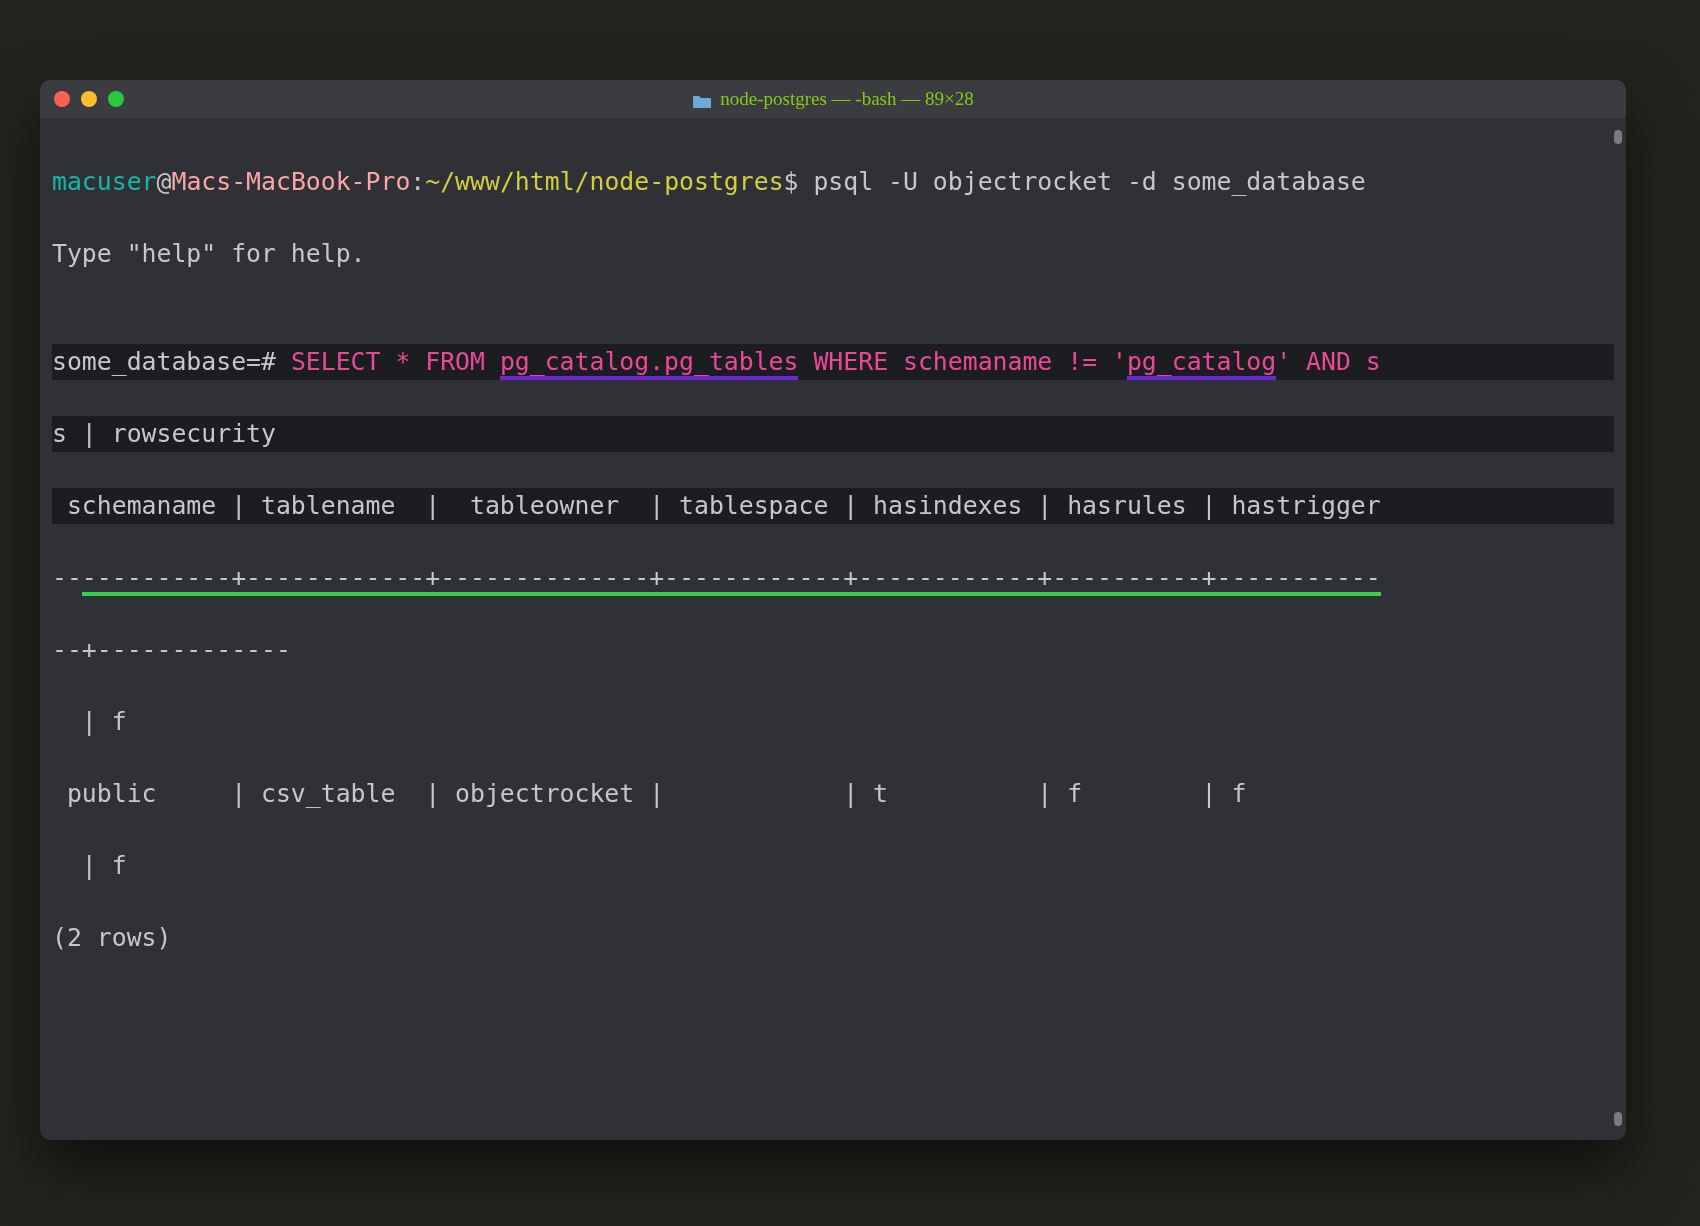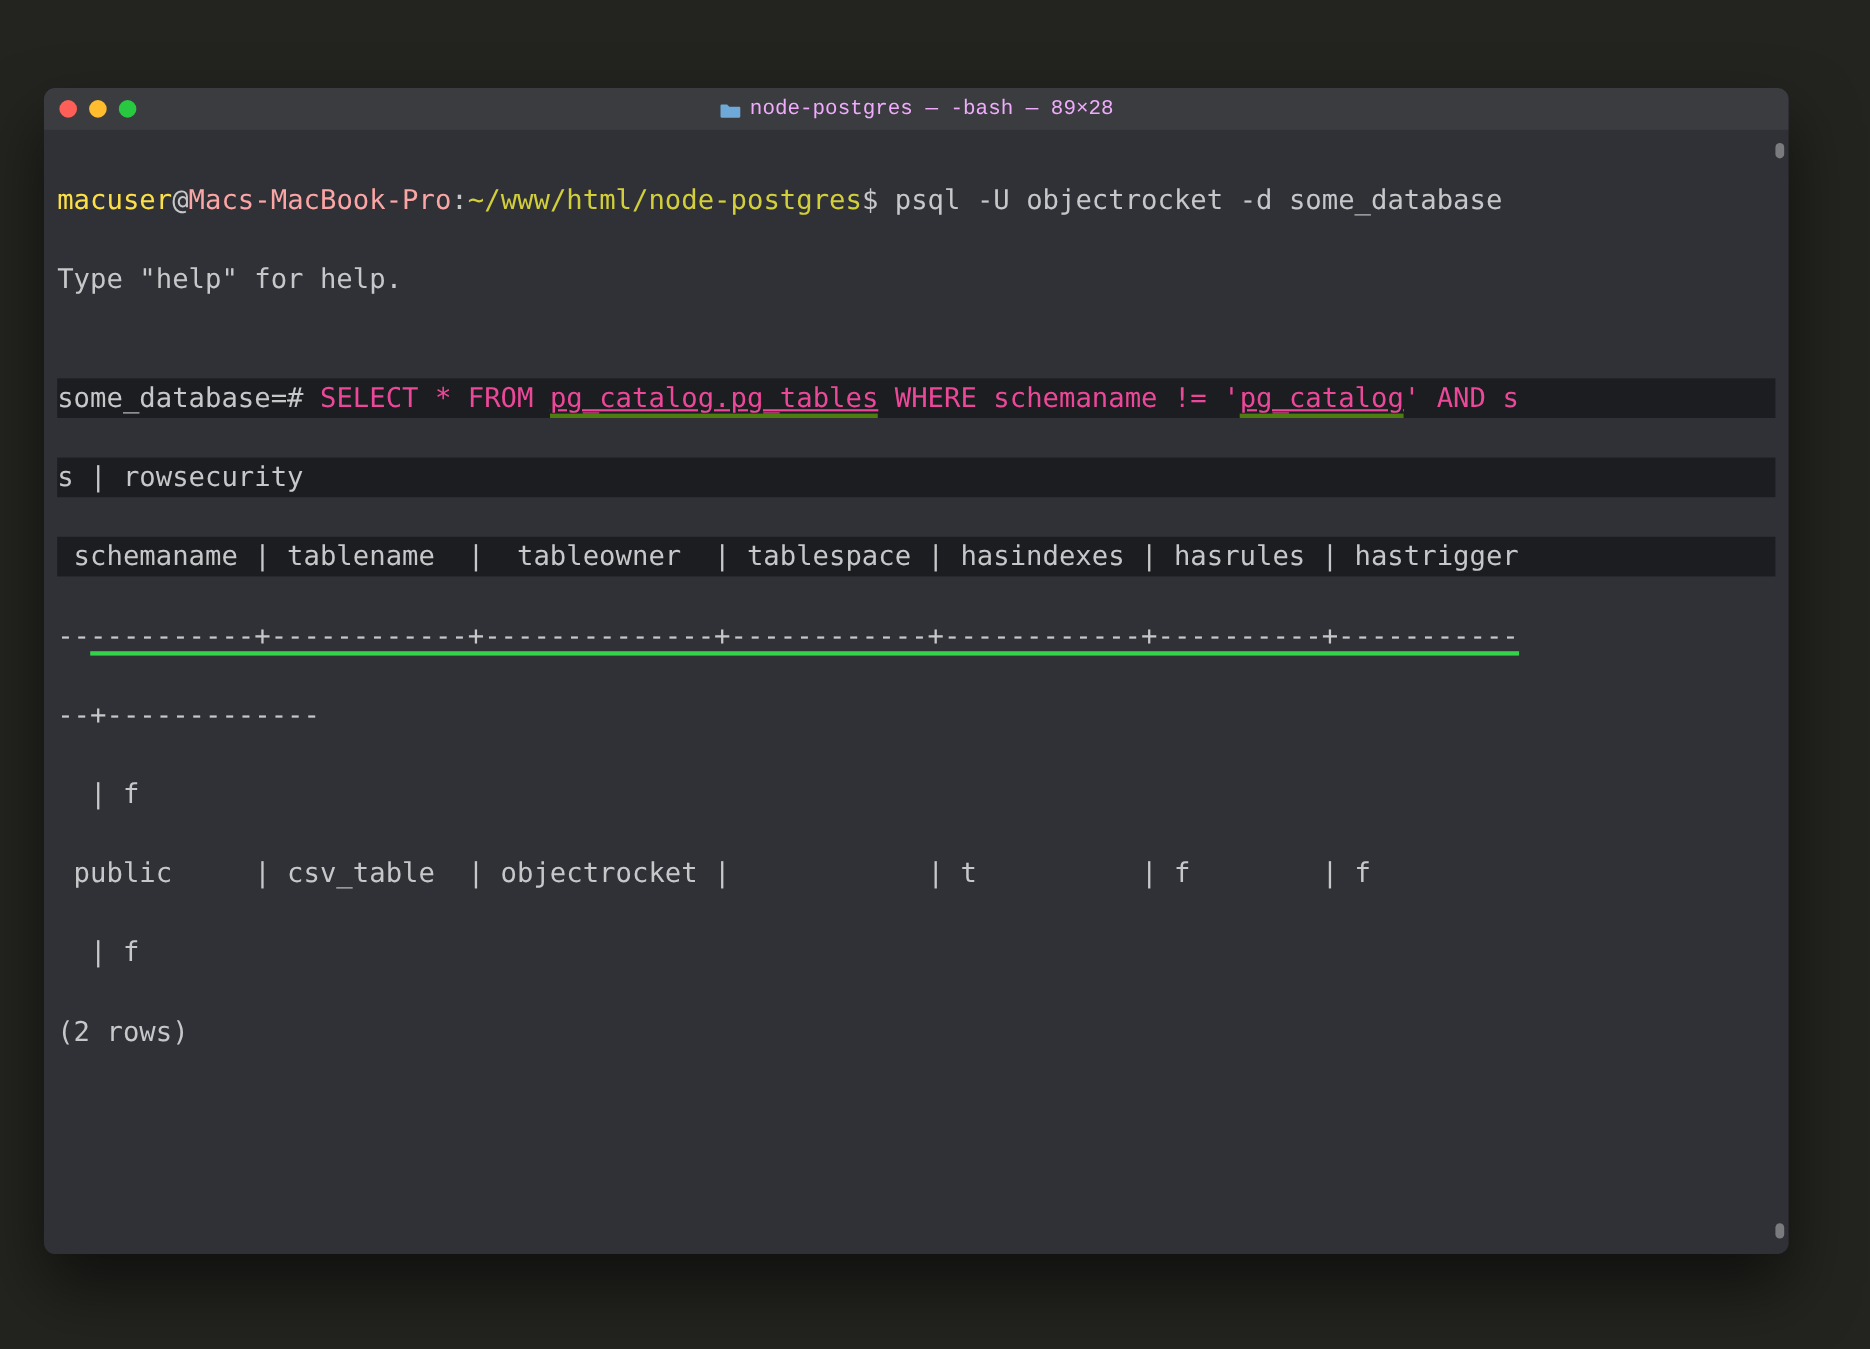--- a/index.html
+++ b/index.html
@@ -41,51 +41,51 @@
     height: 16px;
     border-radius: 50%;
   }
   .dot.red    { background: #ff5f57; }
   .dot.yellow { background: #febc2e; }
   .dot.green  { background: #28c840; }
   .titlebar-title {
     position: absolute;
     left: 0; right: 0;
     text-align: center;
-    color: #f0abfc;
+    color: #84cc16;
     font-size: 19px;
-    font-family: Liberation Mono, monospace;
+    font-family: Liberation Serif, serif;
     display: flex;
     justify-content: center;
     align-items: center;
     gap: 8px;
     pointer-events: none;
   }
   .folder-icon {
     width: 20px; height: 15px;
     display: inline-block;
   }
   .terminal {
     padding: 10px 12px 10px 12px;
     font-size: 24.8px;
     line-height: 36px;
     letter-spacing: 0px;
     color: #c6c7c9;
     white-space: pre;
     font-family: "Menlo", "Consolas", monospace;
     position: relative;
   }
-  .cyan   { color: #fde047; }
+  .cyan   { color: #14b8a6; }
   .green  { color: #fca5a5; }
   .yellow { color: #d2cf3b; }
   .white  { color: #ec4899; }
   .grey   { color: #c6c7c9; }
   .hl     { background: #1c1d20; }   
   .line   { display: block; }
-  .ul-red { border-bottom: 4px solid #4d7c0f; padding-bottom: 0px; text-decoration: underline; }
+  .ul-red { border-bottom: 4px solid #6d28d9; padding-bottom: 0px; }
   .ul-grn { border-bottom: 4px solid #34d24a; padding-bottom: 0px; }
   .scrollbar {
     position: absolute;
     right: 4px;
     top: 44px;
     width: 10px;
     bottom: 8px;
   }
   .scroll-marker {
     position: absolute;

